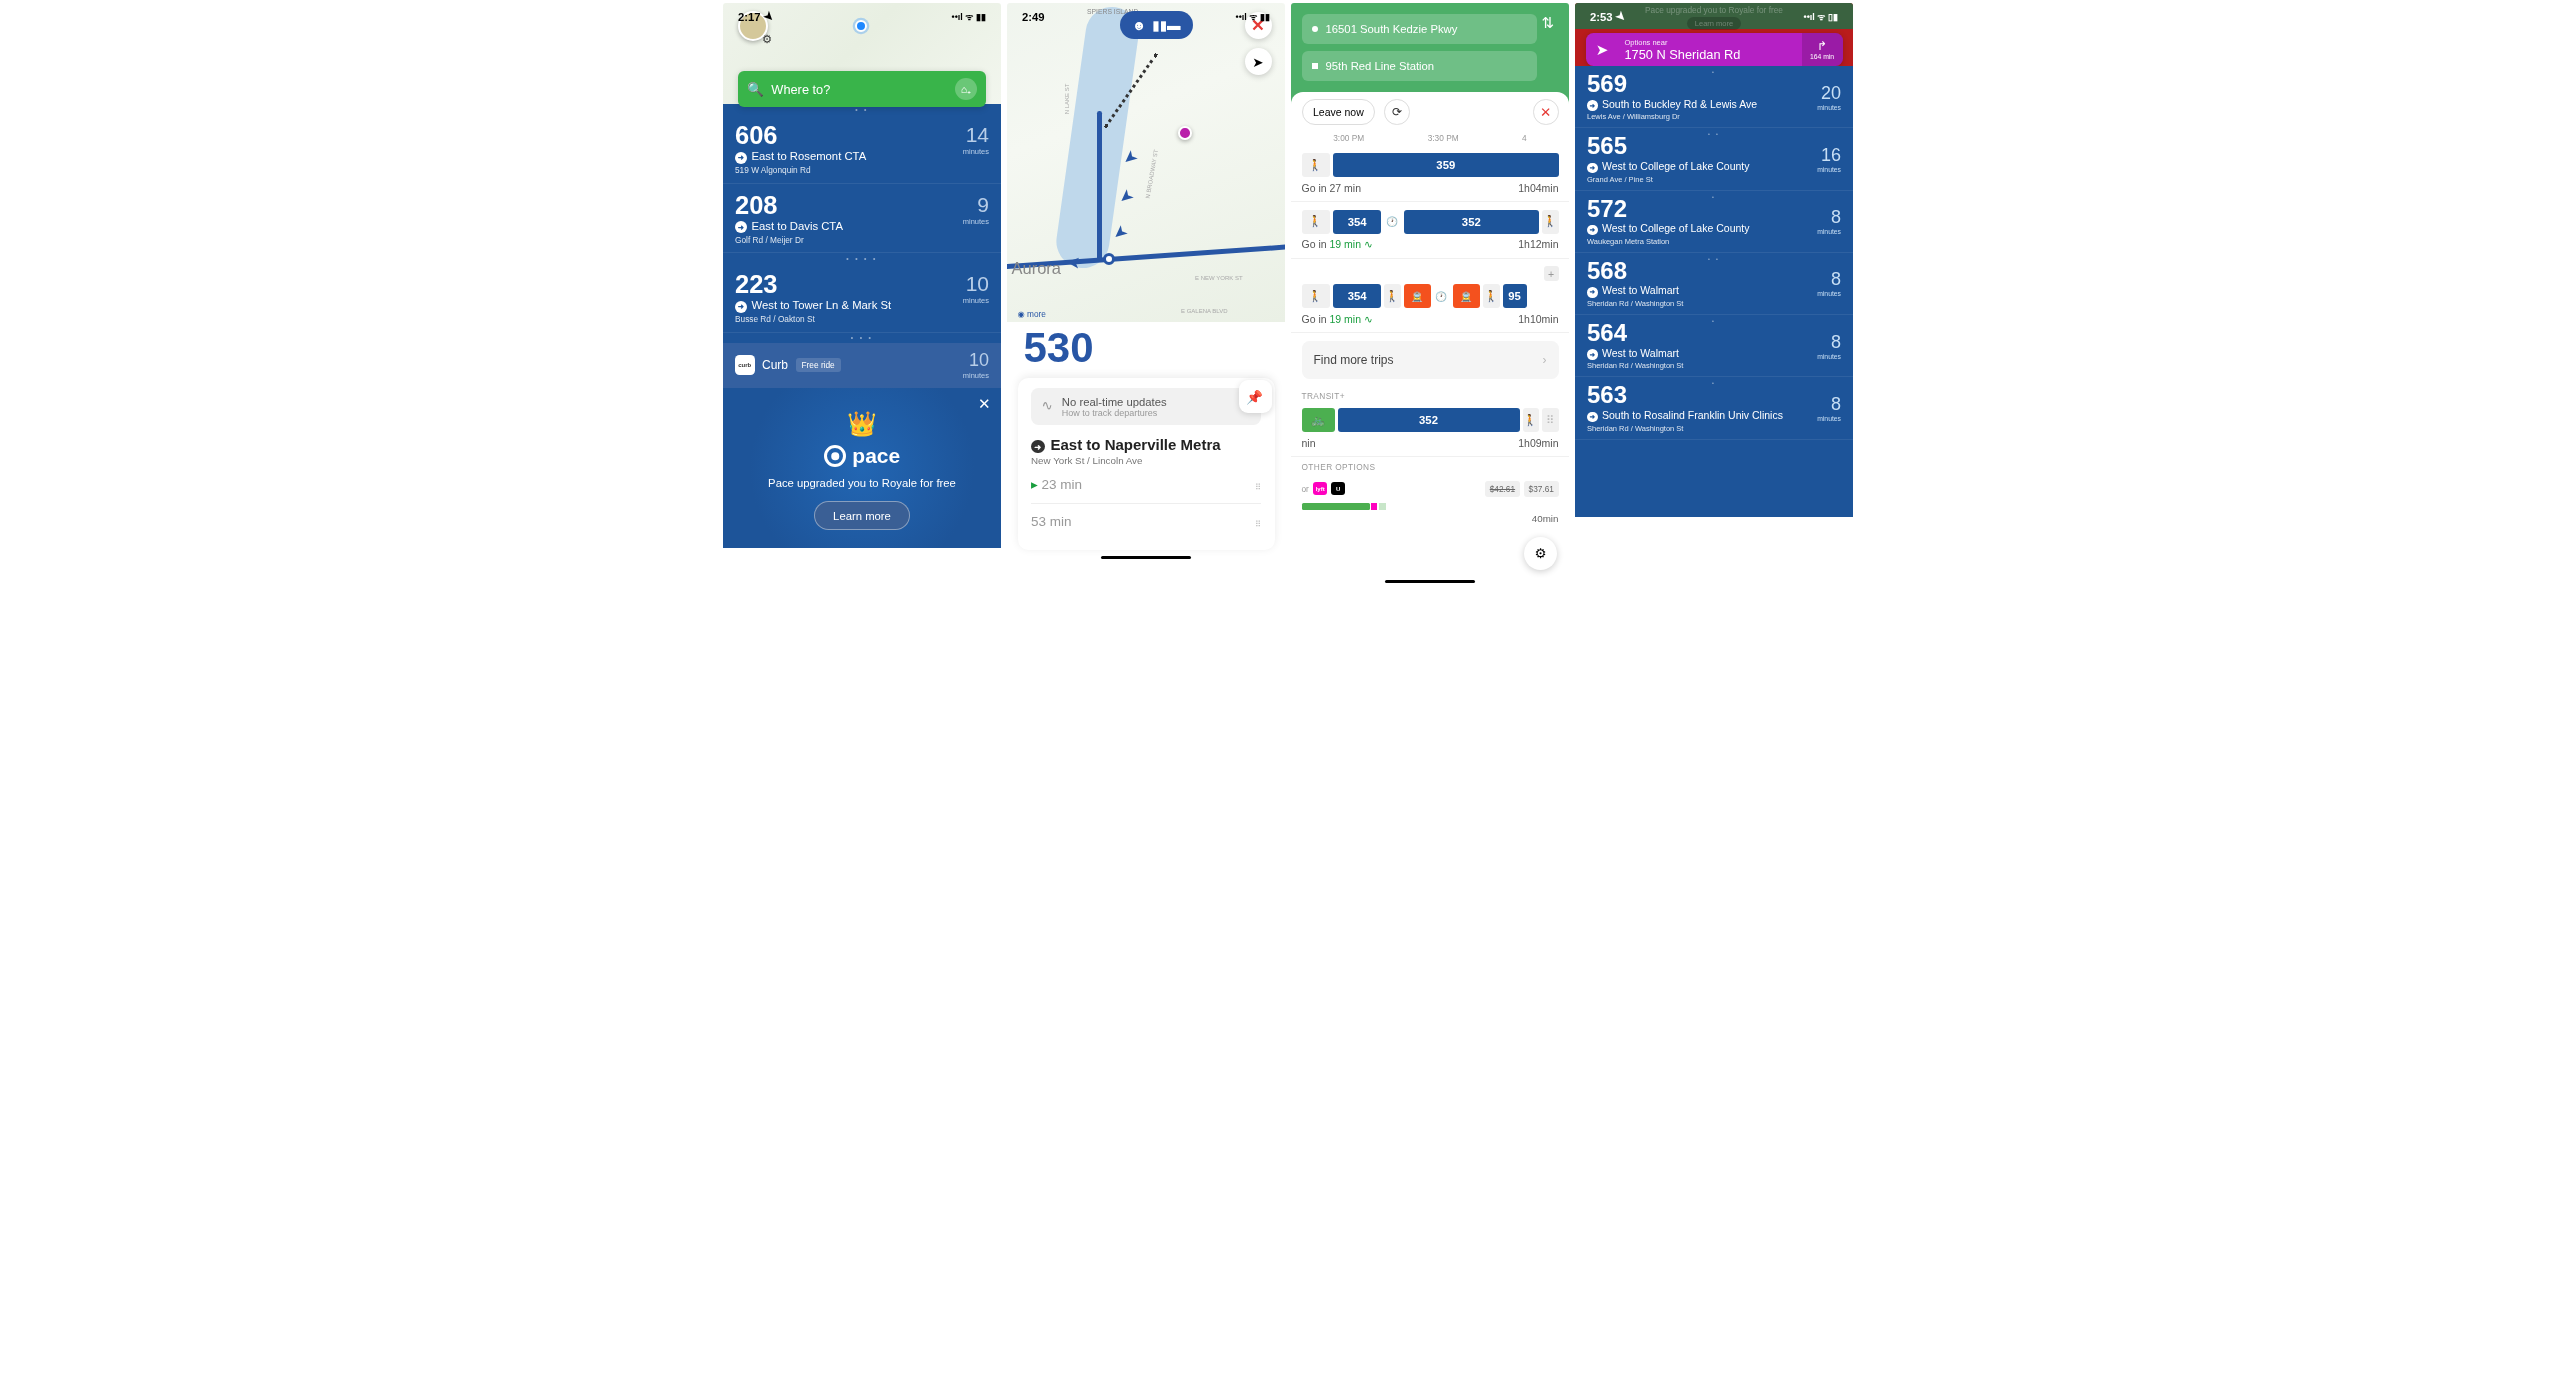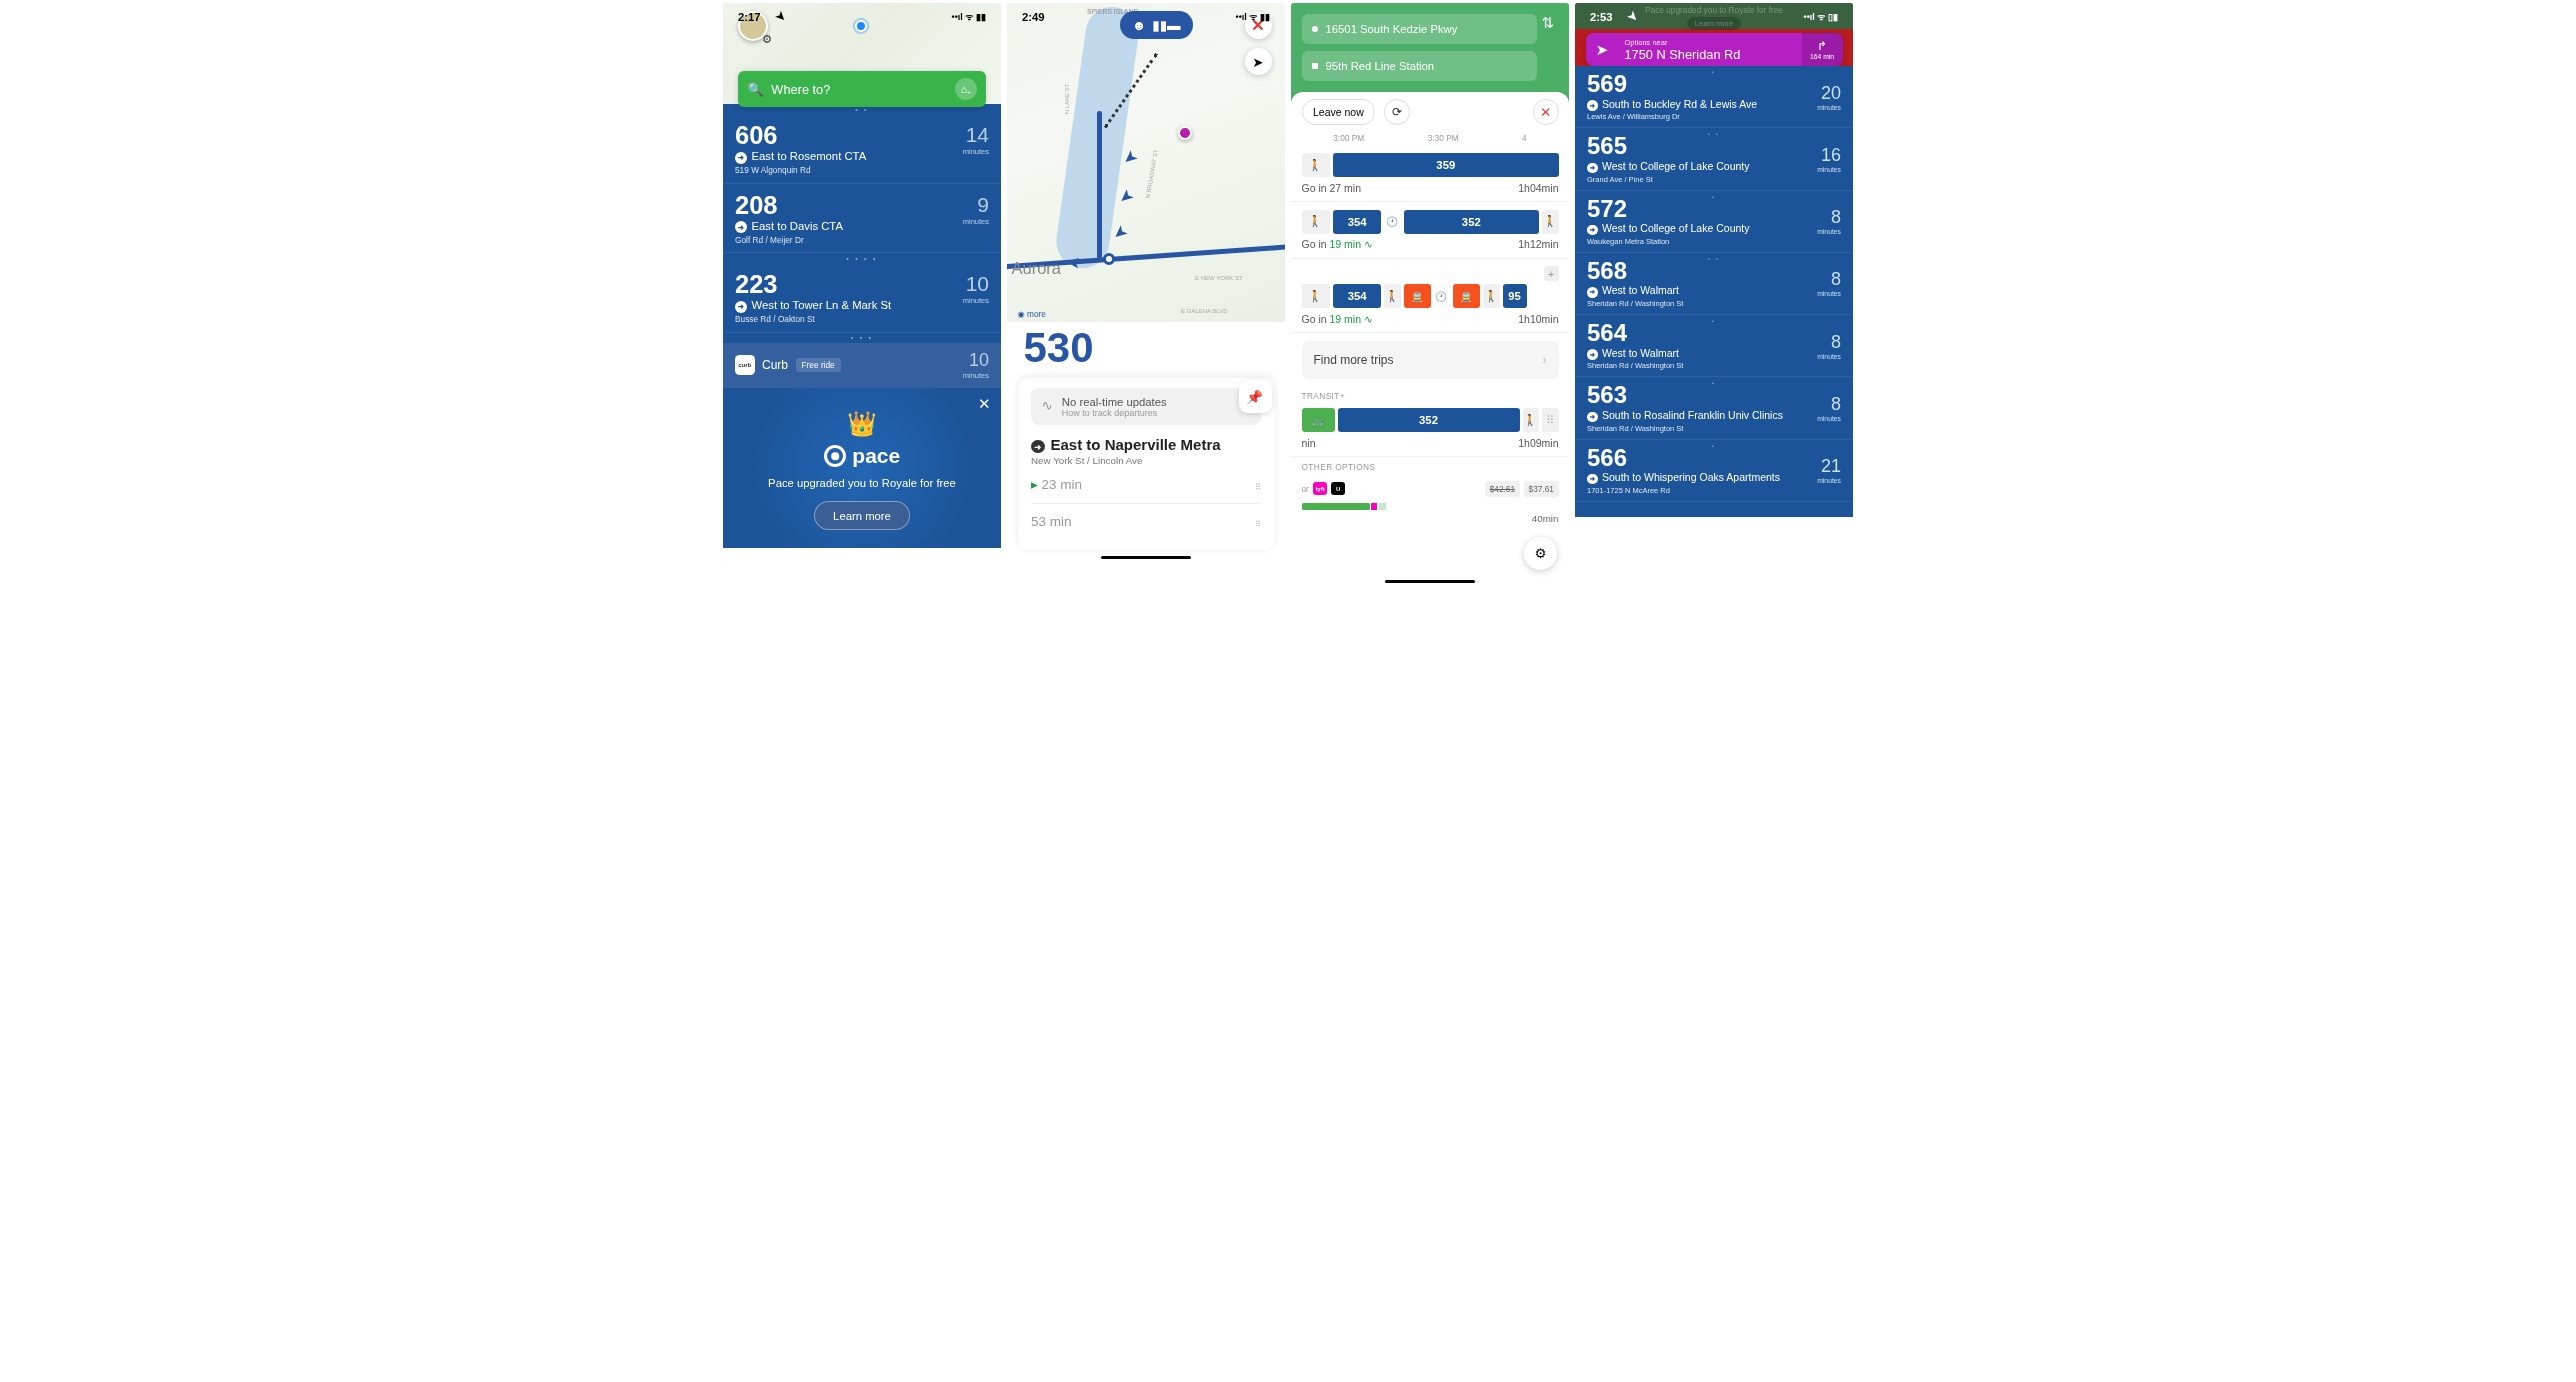--- a/index.html
+++ b/index.html
@@ -1,21 +1,21 @@
 <!DOCTYPE html>
 <html style="font-size:12px"><head>
 <meta charset="utf-8">
 <style>
 *{margin:0;padding:0;box-sizing:border-box;font-family:-apple-system,BlinkMacSystemFont,'Segoe UI',sans-serif}
 body{background:#fff;display:flex;gap:6px;padding:3px;justify-content:center}
 .phone{width:278px;height:586px;border-radius:3px;overflow:hidden;position:relative;background:#fff;flex-shrink:0}
 .status-bar{height:27px;display:flex;justify-content:space-between;align-items:center;padding:0 15px;font-size:11.3px;font-weight:600;position:relative;z-index:10}
 .status-bar.light{color:#fff}
 .status-bar.dark{color:#000}
-.status-left{display:flex;align-items:center;gap:15px}
+.status-left{display:flex;align-items:center;gap:3px}
 .status-right{display:flex;align-items:center;gap:3px;font-size:9px}
 .loc-arrow{transform:rotate(45deg);display:inline-block}
 
 
 .p1-map{height:128px;background:linear-gradient(135deg,#f0f4ec 0%,#e8efe2 50%,#f2f6ee 100%);position:relative;margin-top:-27px;padding-top:27px}
 .p1-avatar{width:30px;height:30px;border-radius:50%;background:#d4c89a;border:2.3px solid #fff;box-shadow:0 1.5px 4.5px rgba(0,0,0,.3);position:absolute;top:35px;left:15px}
 .p1-gear{width:13.5px;height:13.5px;position:absolute;top:57px;left:39px;color:#333;font-size:11.3px}
 .p1-dot{width:12px;height:12px;border-radius:50%;background:#1e88ff;border:2.3px solid #fff;box-shadow:0 0 0 2.3px rgba(30,136,255,.3);position:absolute;top:44px;left:132px}
 .p1-search{position:absolute;bottom:-3px;left:15px;right:15px;height:36px;background:#39b44a;border-radius:6px;display:flex;align-items:center;padding:0 9px;gap:7.5px;box-shadow:0 1.5px 6px rgba(0,0,0,.15)}
 .p1-search-icon{color:#fff;font-size:13.5px;font-weight:700}
@@ -488,28 +488,16 @@
   <div>
           <div class="p4-route-num">563</div>
   <div class="p4-route-dest">South to Rosalind Franklin Univ Clinics</div>
   <div class="p4-route-sub">Sheridan Rd / Washington St</div>
         </div>
   <div style="text-align:right">
           <div class="p4-eta-num">8</div>
   <div class="p4-eta-unit">minutes</div>
         </div>
       </div>
-      <div class="p4-route">
-        <div class="p4-dots">•</div>
-  <div>
-          <div class="p4-route-num">566</div>
-  <div class="p4-route-dest">South to Whispering Oaks Apartments</div>
-  <div class="p4-route-sub">1701-1725 N McAree Rd</div>
-        </div>
-  <div style="text-align:right">
-          <div class="p4-eta-num">21</div>
-  <div class="p4-eta-unit">minutes</div>
-        </div>
-      </div>
     </div>
   <div class="p2-home-ind" style="position:absolute;bottom:3px;left:50%;transform:translateX(-50%);background:#fff"></div>
 </div>
 
 
 </body></html>

